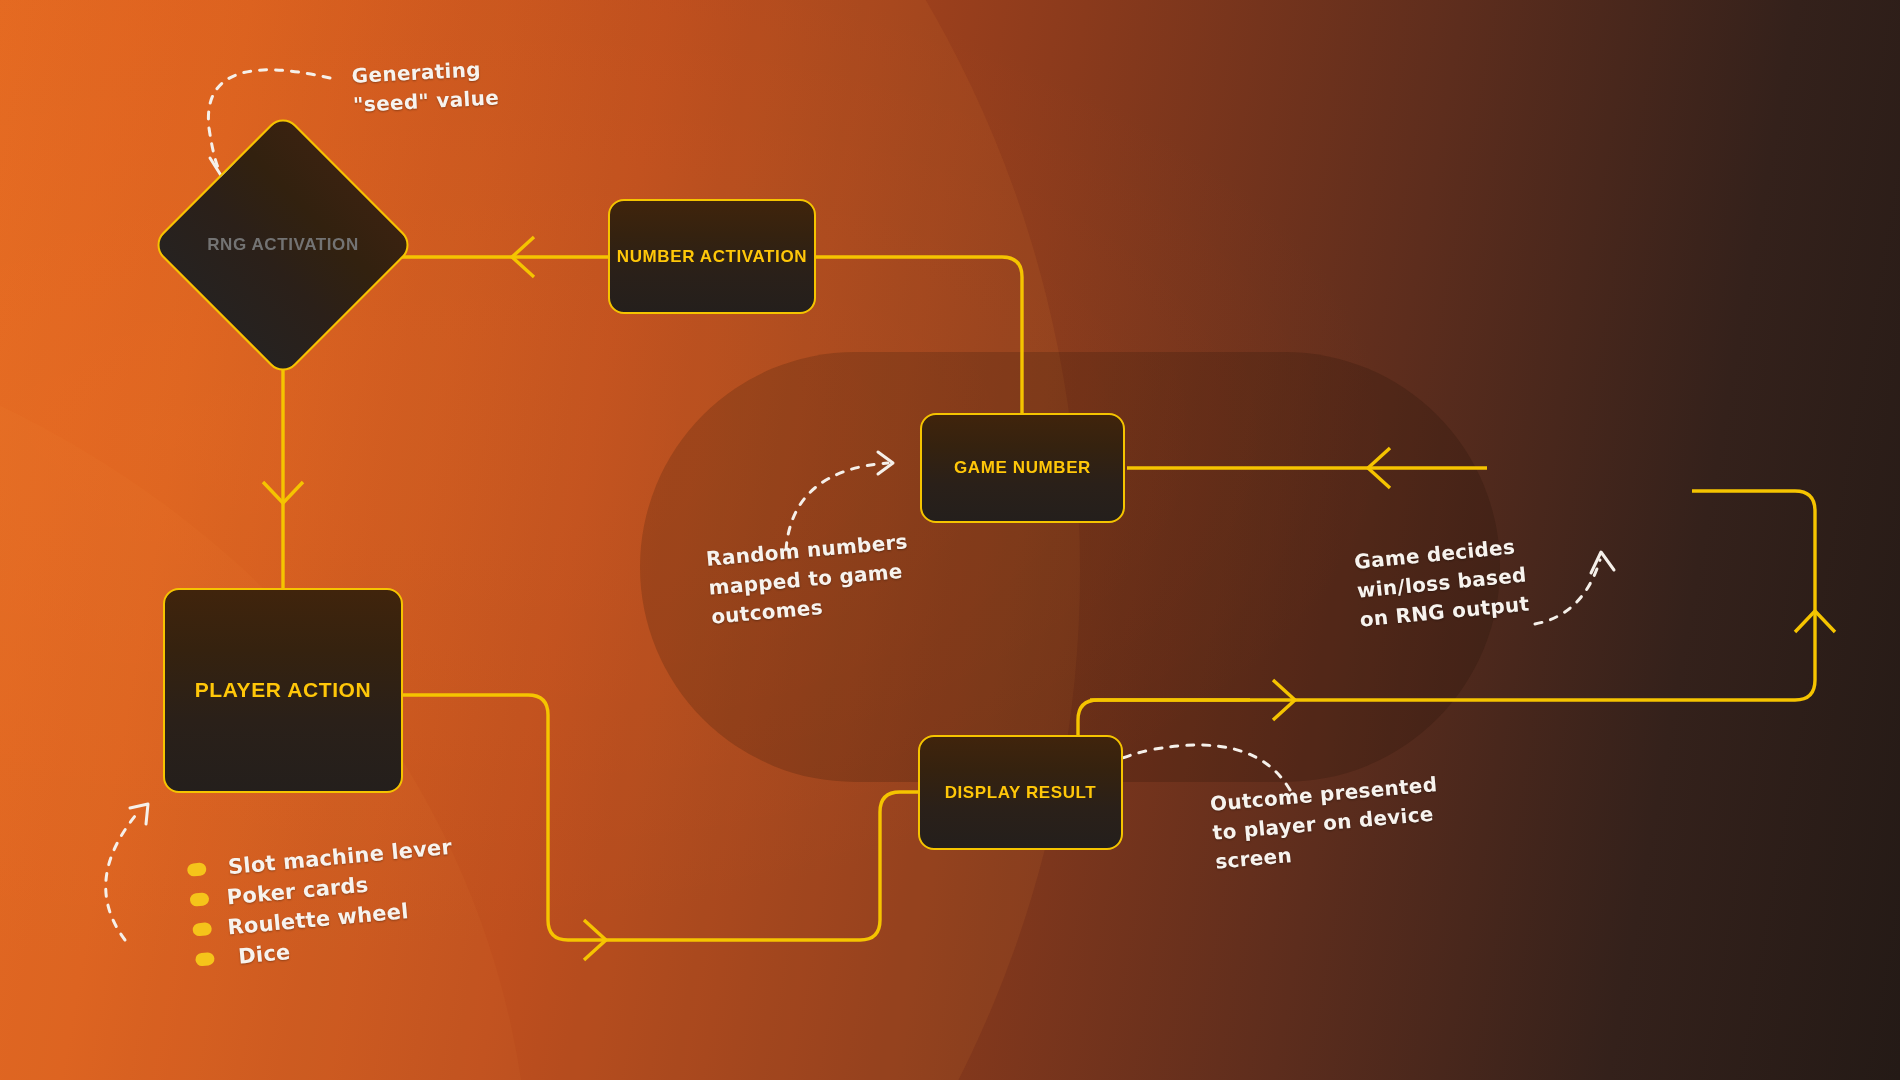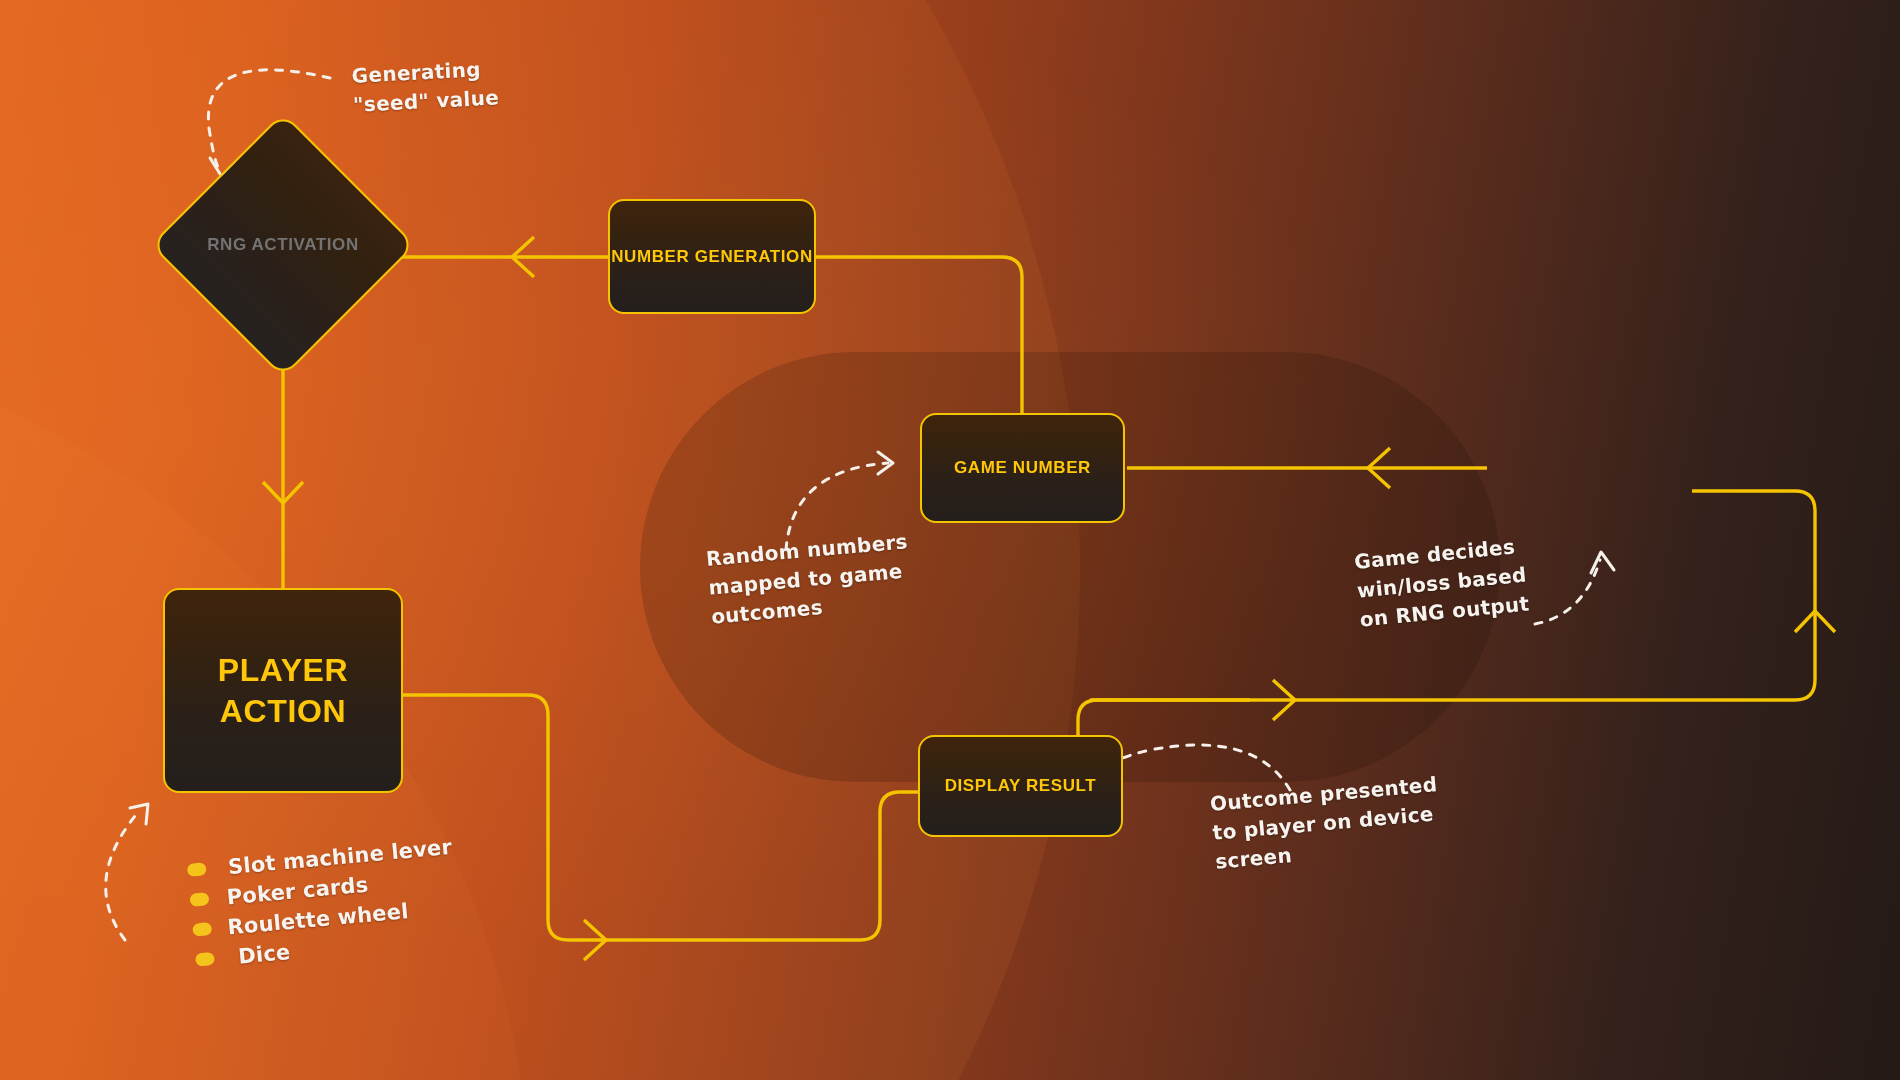--- a/index.html
+++ b/index.html
@@ -82,21 +82,21 @@
     display: flex;
     align-items: center;
     justify-content: center;
     text-align: center;
     letter-spacing: 0.6px;
     line-height: 1.28;
     font-weight: 700;
     box-shadow: 0 0 0 0 rgba(0,0,0,0);
   }
   .node-sm { font-size: 17px; }
-  .node-lg { font-size: 32px; text-align: center; }
+  .node-lg { font-size: 21px; text-align: center; }
 
   .diamond-wrap {
     position: absolute;
     width: 188px;
     height: 188px;
   }
   .diamond {
     width: 188px;
     height: 188px;
     box-sizing: border-box;
@@ -222,34 +222,34 @@
   </svg>
 
   <div class="diamond-wrap" style="left:189px; top:151px;">
     <div class="diamond"></div>
     <div class="diamond-label">RNG
 ACTIVATION</div>
   </div>
 
   <div class="node node-sm" style="left:608px; top:199px; width:208px; height:115px;">
     <span>NUMBER
-GENERATION</span>
+ACTIVATION</span>
   </div>
 
   <div class="node node-sm" style="left:920px; top:413px; width:205px; height:110px;">
     <span>GAME NUMBER</span>
   </div>
 
 
   <div class="node node-lg" style="left:163px; top:588px; width:240px; height:205px;">
     <span>PLAYER
 ACTION</span>
   </div>
 
-  <div class="node node-sm" style="left:918px; top:735px; width:205px; height:102px;">
+  <div class="node node-sm" style="left:918px; top:735px; width:205px; height:115px;">
     <span>DISPLAY
 RESULT</span>
   </div>
 
   <div class="anno" style="left:351px; top:62px; transform:rotate(-3deg); transform-origin:left top;">Generating
 "seed" value</div>
 
   <div class="anno" style="left:705px; top:545px; transform:rotate(-5deg); transform-origin:left top;">Random numbers
 mapped to game
 outcomes</div>

